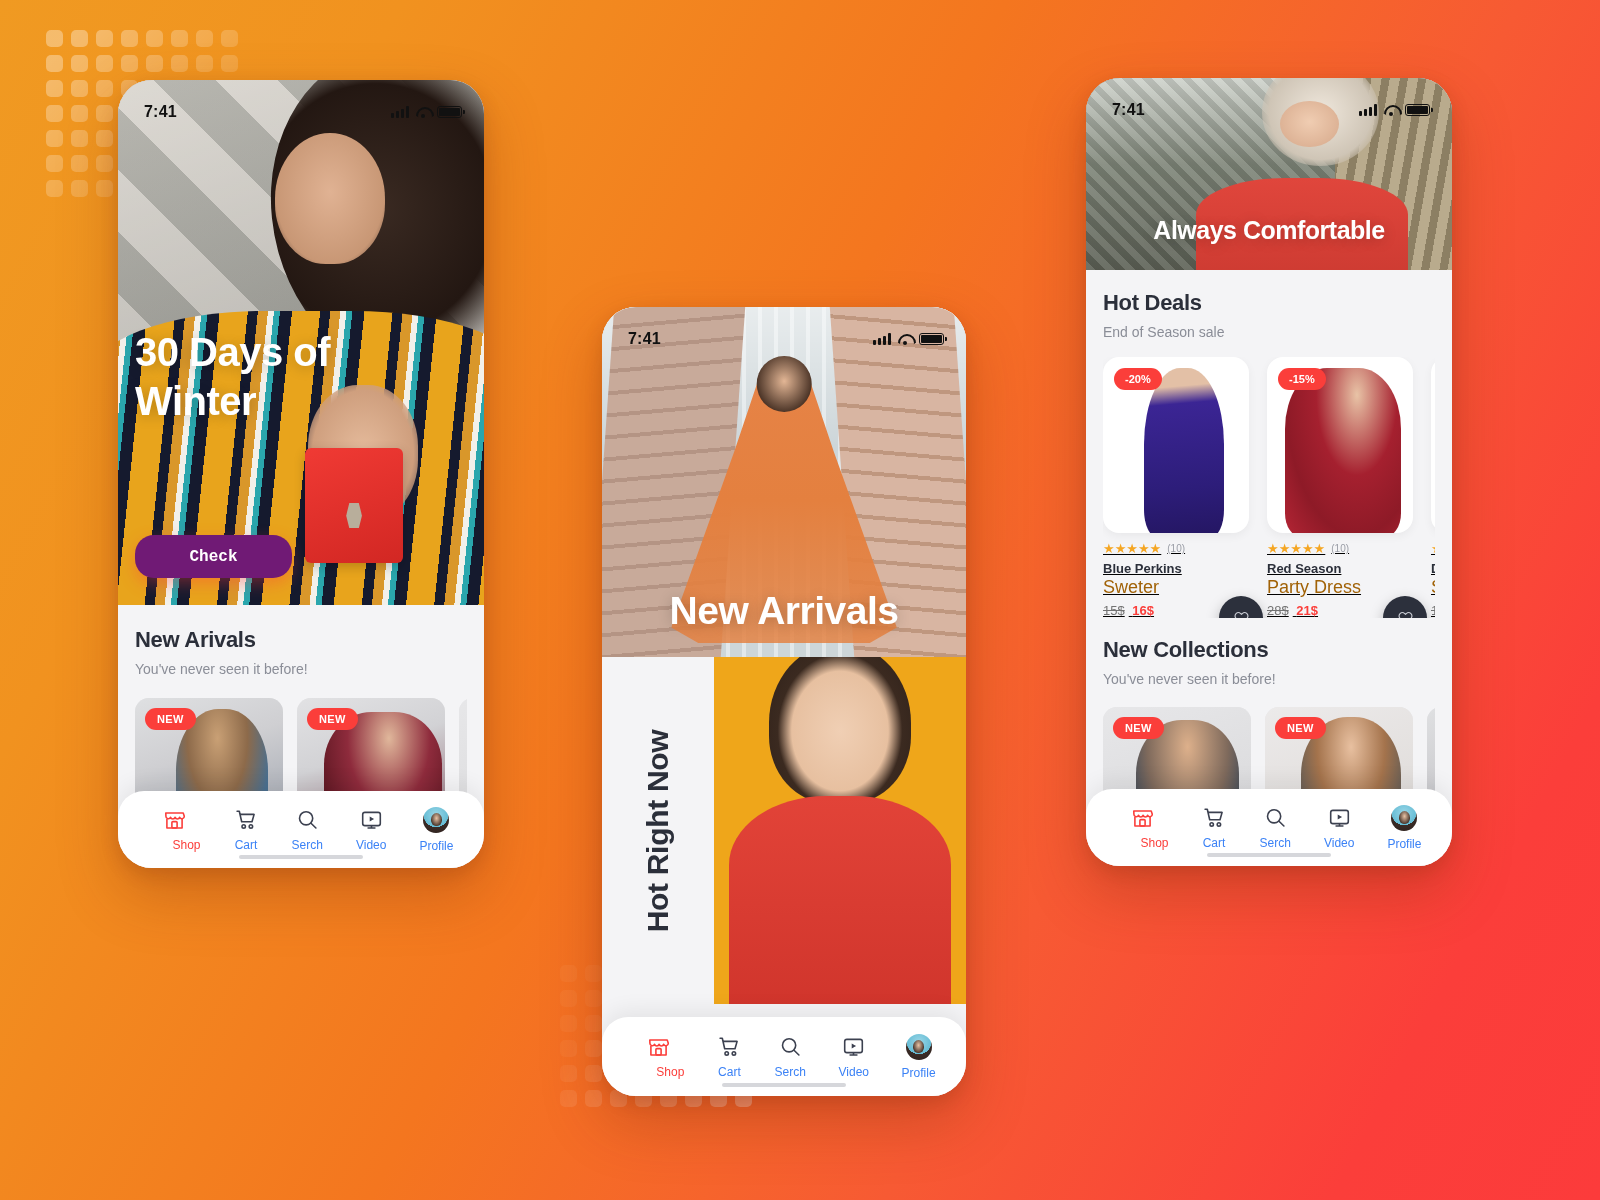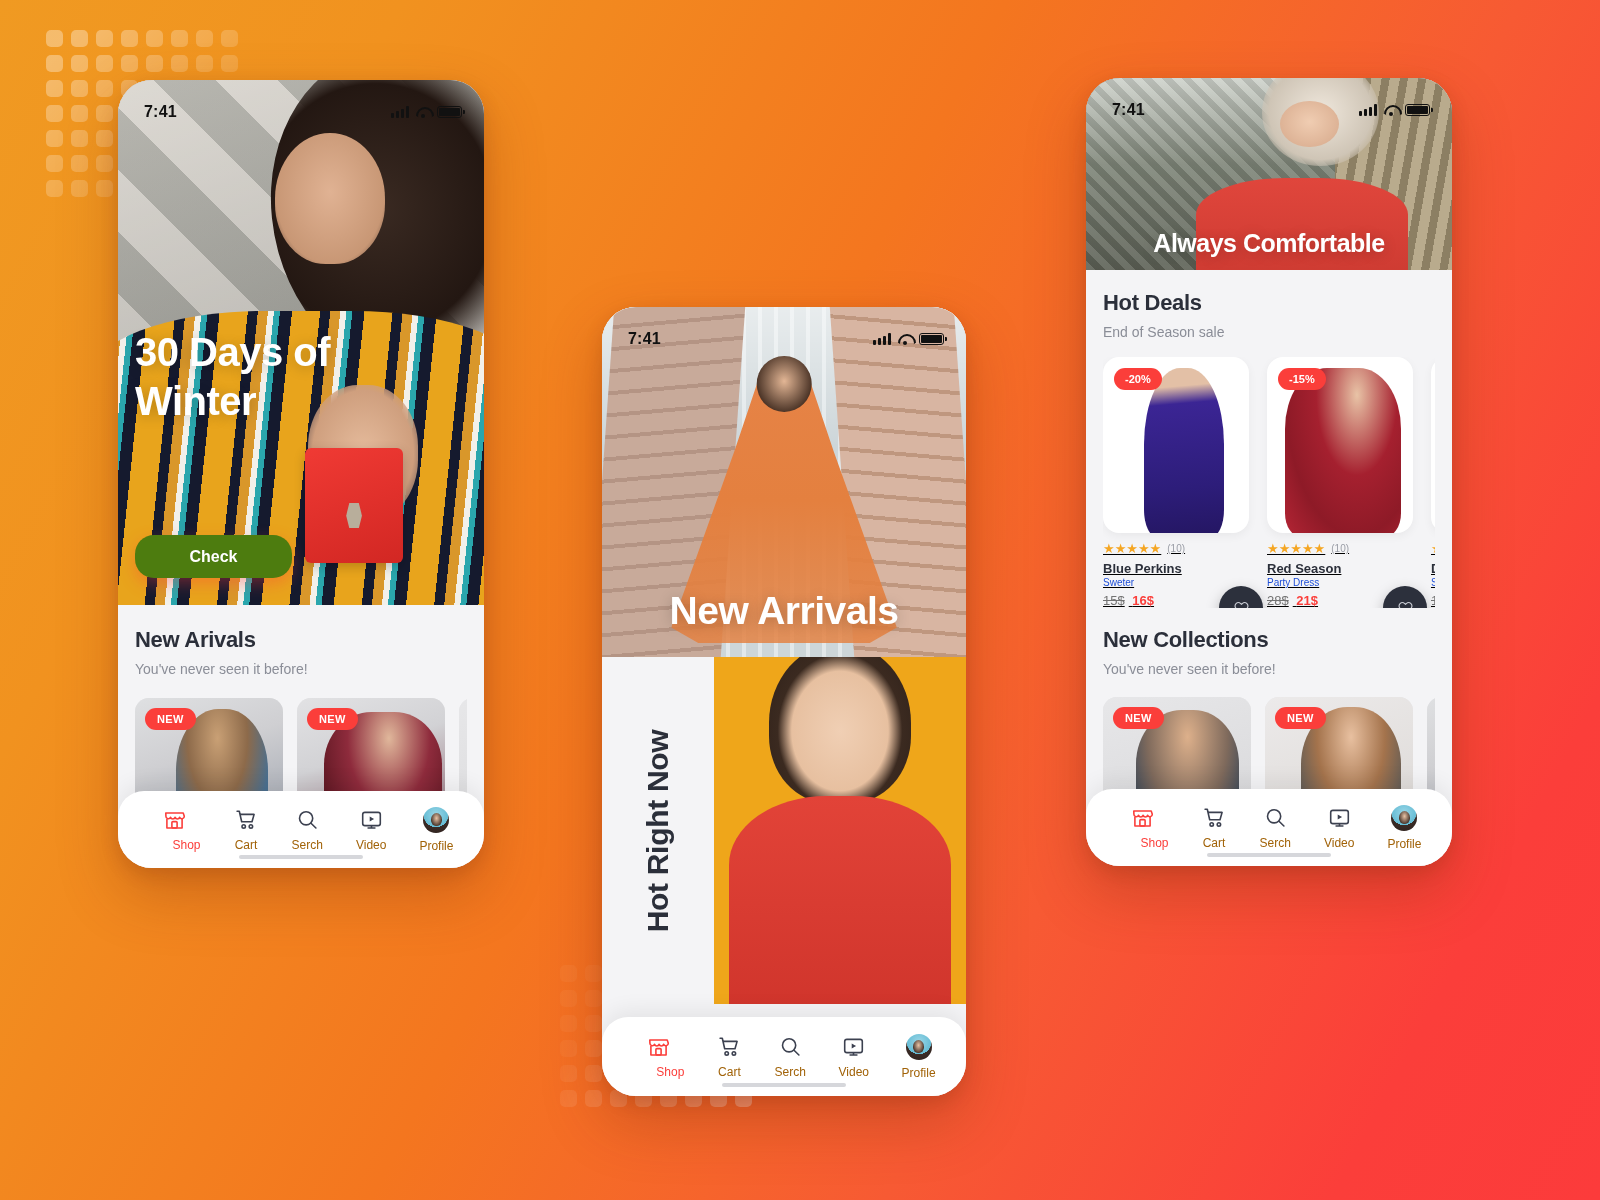--- a/index.html
+++ b/index.html
@@ -60,22 +60,22 @@
   .batt::after { content:''; position:absolute; right:-4px; top:3.4px; width:2px; height:4px; background:#111; border-radius:0 1px 1px 0; }
   .batt i { display:block; width: 100%; height: 100%; background: #111; border-radius: 1px; }
 
   
   .hero { position: relative; overflow: hidden; }
   .hero-title {
     position: absolute; color: #fff; font-weight: 700; letter-spacing: -.5px;
     text-shadow: 0 2px 14px rgba(0,0,0,.22);
   }
   .check-btn {
-    position: absolute; background: #4d7c0f; color: #fff; border: none;
-    border-radius: 19px; font-family: Liberation Sans, sans-serif; cursor: pointer;
+    position: absolute; background: #701a75; color: #fff; border: none;
+    border-radius: 19px; font-family: Liberation Mono, monospace; cursor: pointer;
     box-shadow: 0 6px 16px rgba(251,62,58,.35);
   }
 
   
   #hero-left { height: 525px; background: #b8b2aa; }
   .art-left-bg {
     position: absolute; inset: 0;
     background:
       repeating-linear-gradient(45deg, rgba(255,255,255,.30) 0 44px, rgba(120,130,130,.26) 44px 88px),
       linear-gradient(160deg, #cfcac1 0%, #a8a49c 45%, #8e8b84 100%);
@@ -234,34 +234,34 @@
   .fav-btn {
     position: absolute; right: -14px; bottom: -22px; width: 44px; height: 44px;
     border-radius: 50%; background: #2C303C; border: none; cursor: pointer;
     display: flex; align-items: center; justify-content: center; z-index: 6;
     box-shadow: 0 5px 14px rgba(0,0,0,.25);
   }
   .stars { display: flex; align-items: center; gap: 1px; margin-top: 9px; }
   .stars .st { color: #F5A623; font-size: 13px; line-height: 1; }
   .stars .cnt { color: #9A9DA6; font-size: 10px; margin-left: 5px; }
   .d-name { font-size: 13px; font-weight: 700; color: #2B2F3A; margin-top: 6px; white-space: nowrap; }
-  .d-kind { font-size: 10px; color: #1d4ed8; margin-top: 1px; white-space: nowrap; }
+  .d-kind { font-size: 18px; color: #a16207; margin-top: 1px; white-space: nowrap; }
   .d-price { margin-top: 5px; font-size: 13px; white-space: nowrap; }
   .d-old { color: #737373; text-decoration: line-through; margin-right: 4px; }
   .d-new { color: #FB3E3A; font-weight: 600; }
 
   
   .tabbar {
     position: absolute; left: 0; right: 0; bottom: 0;
     background: #fff; border-radius: 26px 26px 34px 34px;
     display: flex; align-items: center; justify-content: space-around;
     z-index: 20; box-shadow: 0 -6px 22px rgba(0,0,0,.07);
   }
   .tab { display: flex; flex-direction: column; align-items: center; gap: 6px; cursor: pointer; }
-  .tab .lbl { font-size: 12px; color: #a16207; }
+  .tab .lbl { font-size: 12px; color: #3b82f6; }
   .tab.active .lbl { color: #FB3E3A; margin-left: 24px; }
   .tab svg { display: block; }
   .avatar {
     width: 26px; height: 26px; border-radius: 50%;
     background: radial-gradient(circle at 50% 30%, #9ad7e8 0%, #66bcd4 55%, #3a2b26 56%, #2b1f1b 100%);
     position: relative; overflow: hidden;
   }
   .avatar::after {
     content:''; position:absolute; left:28%; top:24%; width:44%; height:52%;
     background: radial-gradient(ellipse at 50% 40%, #e9c3a5 0%, #3b2a22 78%);
@@ -594,21 +594,21 @@
             <i></i>
           </span>
       </span>
     </div>
 
     <div class="hero" id="hero-right">
       <div class="art-fence"></div>
       <div class="art-rt-hair"></div>
       <div class="art-rt-face"></div>
       <div class="art-rt-tee"></div>
-      <div class="hero-title" style="left:50%; transform:translateX(-50%); bottom:12px; font-size:25px; white-space:nowrap;">Always Comfortable</div>
+      <div class="hero-title" style="left:50%; transform:translateX(-50%); bottom:25px; font-size:25px; white-space:nowrap;">Always Comfortable</div>
     </div>
 
     <div style="padding: 20px 17px 0 17px;">
       <div class="sec-title" style="font-size:22px;">Hot Deals</div>
       <div class="sec-sub" style="font-size:14px; margin-top:8px;">End of Season sale</div>
 
       <div class="deal-row" style="margin-top:17px;">
 
         <div class="deal-card">
           <div class="deal-img">

